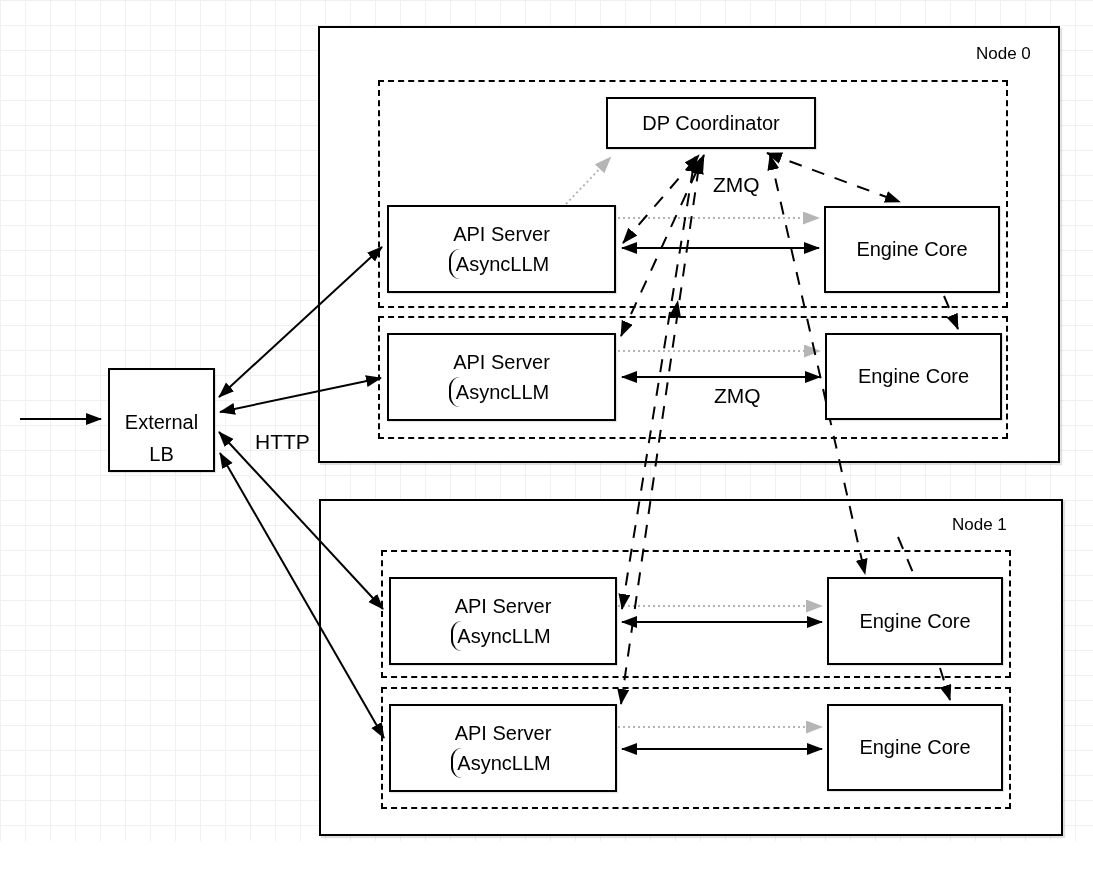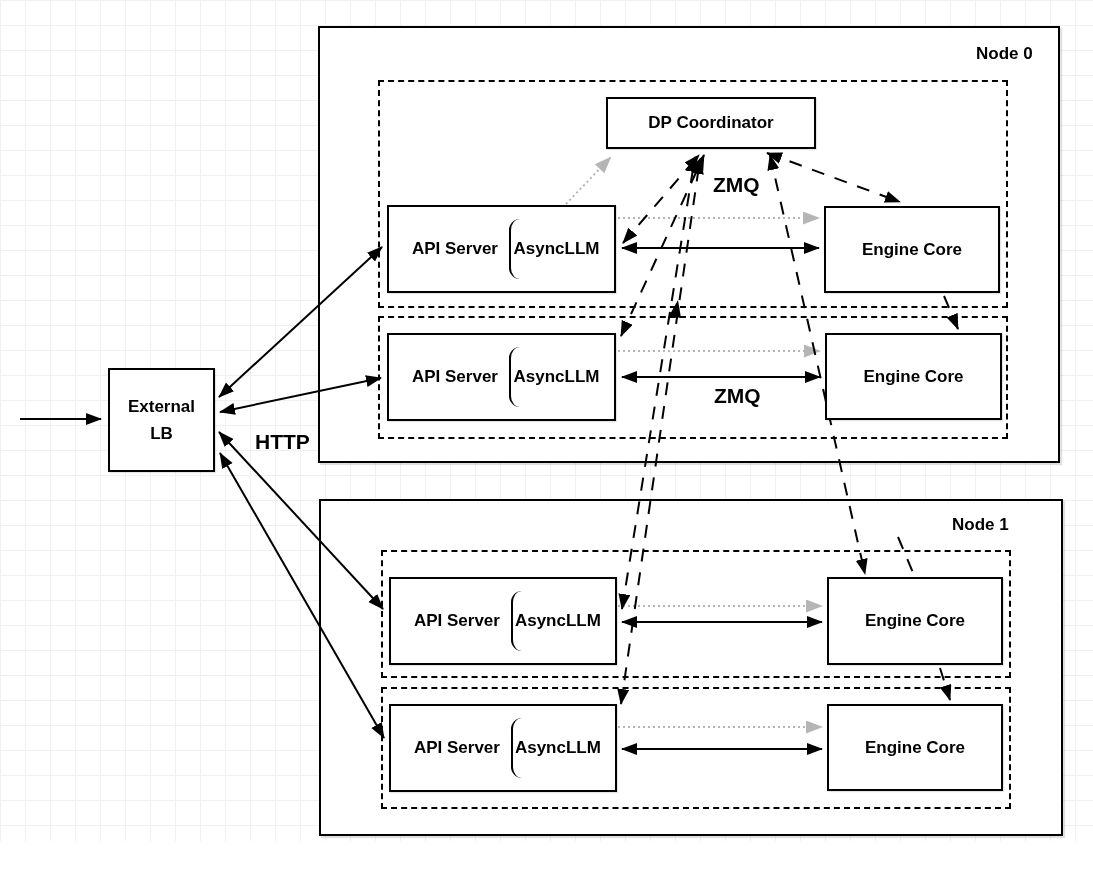--- a/index.html
+++ b/index.html
@@ -8,43 +8,42 @@
     font-family:"Liberation Sans","DejaVu Sans",sans-serif;
     background:#ffffff;
   }
   .canvas{
     position:relative;width:1093px;height:841px;
     background-color:#ffffff;
     background-image:
       linear-gradient(#f0f0f0 1px, transparent 1px),
       linear-gradient(90deg,#f0f0f0 1px, transparent 1px);
     background-size:25px 25px;
-    font-weight:bold;
   }
   .nodebox{
     position:absolute;border:2px solid #000;background:#ffffff;
     box-sizing:border-box;box-shadow:2px 2px 1px rgba(0,0,0,0.12);
   }
   .node-label{
     position:absolute;font-size:17px;color:#000;white-space:nowrap;
   }
   .dashedgroup{
     position:absolute;border:2px dashed #000;box-sizing:border-box;
     background:transparent;
   }
   .connector-layer{
     position:absolute;left:0;top:0;z-index:5;pointer-events:none;
   }
   .box{
     position:absolute;background:#ffffff;border:2px solid #000;
     box-sizing:border-box;display:flex;align-items:center;justify-content:center;
-    font-size:17px;color:#000;z-index:6;
+    font-size:20px;color:#000;z-index:6;
     box-shadow:1px 1px 1px rgba(0,0,0,0.10);
   }
-  .composite{padding:12px;}
+  .composite{padding:12px;flex-direction:column;}
   .cell{
     height:100%;display:flex;align-items:center;justify-content:center;
     box-sizing:border-box;
   }
   .cell.right{border-left:2px solid #000;border-radius:11px;}
   .lb-box{flex-direction:column;line-height:1.6;}
   .floating-label{
     position:absolute;font-size:21px;color:#000;z-index:7;white-space:nowrap;
   }
 </style>
@@ -103,21 +102,21 @@
     <polygon points="678,300 681,318 669,316" fill="#000"></polygon>
 
     <line x1="767" y1="153" x2="900" y2="202" stroke="#000" stroke-width="2" stroke-dasharray="13 11" marker-start="url(#abs)" marker-end="url(#ab)"></line>
     <line x1="770" y1="155" x2="865" y2="574" stroke="#000" stroke-width="2" stroke-dasharray="13 11" marker-start="url(#abs)" marker-end="url(#ab)"></line>
     <line x1="898" y1="537" x2="914" y2="575" stroke="#000" stroke-width="2" stroke-dasharray="13 11"></line>
 
     <line x1="944" y1="296" x2="958" y2="329" stroke="#000" stroke-width="2" stroke-dasharray="13 11" marker-end="url(#ab)"></line>
     <line x1="940" y1="668" x2="950" y2="700" stroke="#000" stroke-width="2" stroke-dasharray="13 11" marker-end="url(#ab)"></line>
   </svg>
 
-  <div class="box lb-box" style="left:108px;top:368px;width:107px;height:104px;">
+  <div class="box lb-box" style="left:108px;top:368px;width:107px;height:104px;justify-content:flex-end;">
     <span>External</span>
     <span>LB</span>
   </div>
 
   <div class="box" style="left:606px;top:97px;width:210px;height:52px;">
     <span>DP Coordinator</span>
   </div>
 
   <div class="box composite" style="left:387px;top:205px;width:229px;height:88px;">
     <div class="cell" style="width:122px;">API Server</div>

